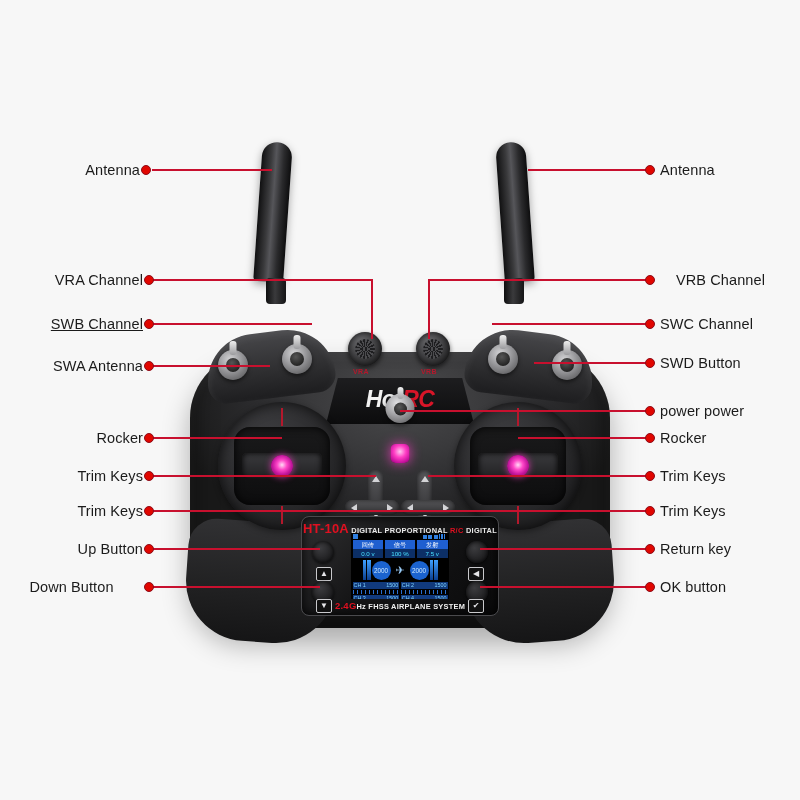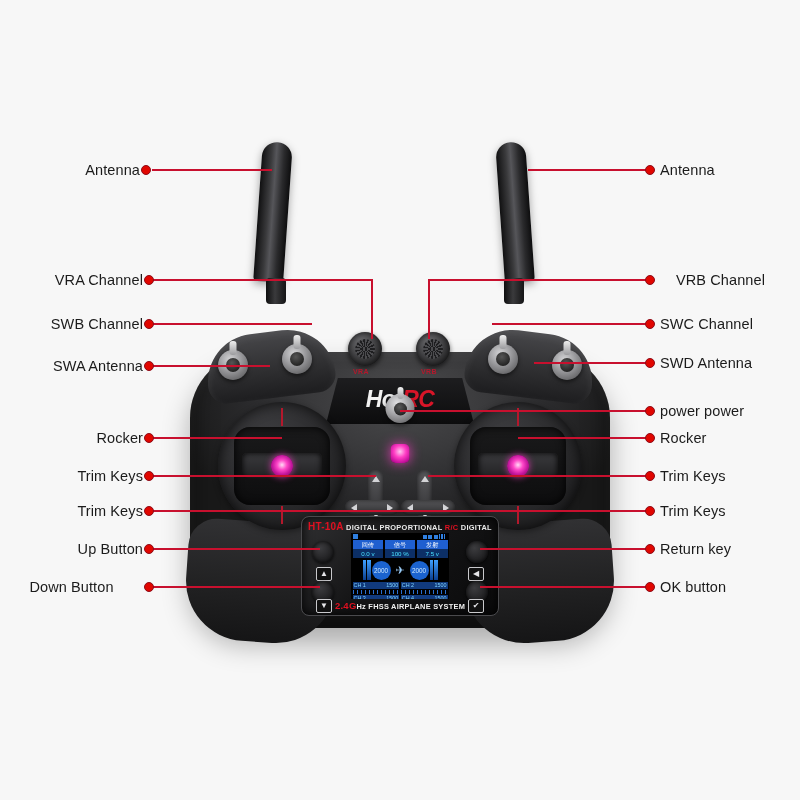--- a/index.html
+++ b/index.html
@@ -120,21 +120,21 @@
   .trim-h .lf{left:6px;border-right:6px solid #d3d3d6;}
   .trim-h .rt{right:6px;border-left:6px solid #d3d3d6;}
 
   
   .lcd-panel{position:absolute;left:50%;top:164px;transform:translateX(-50%);
     width:196px;height:98px;border-radius:8px;
     background:linear-gradient(135deg,#303032 0%,#151516 45%,#0a0a0b 100%);
     border:1px solid #4a4a4d;box-shadow:inset 0 0 12px #000;}
   .lcd-title{position:absolute;left:0;right:0;top:4px;text-align:center;
     font-size:7.4px;font-weight:bold;letter-spacing:.3px;color:#e9e9e9;}
-  .lcd-title .model{color:#e01020;font-size:10px;letter-spacing:.2px;}
+  .lcd-title .model{color:#e01020;font-size:13px;letter-spacing:.2px;}
   .lcd-title .rc{color:#e01020;}
   .lcd-foot{position:absolute;left:0;right:0;bottom:4px;text-align:center;
     font-size:7.4px;font-weight:bold;letter-spacing:.25px;color:#f0f0f0;}
   .lcd-foot .g24{color:#e01020;font-size:9.5px;}
 
   .screen{position:absolute;left:50%;top:16px;transform:translateX(-50%);
     width:98px;height:66px;background:#000;overflow:hidden;}
   .status-bar{display:flex;justify-content:space-between;align-items:center;height:7px;padding:0 2px;}
   .st-l{width:5px;height:5px;background:#2f7fe0;}
   .st-r{display:flex;gap:1.5px;align-items:center;}
@@ -357,41 +357,41 @@
   <div class="leader" style="left:428px;top:475px;width:220px;"></div>
   <div class="leader" style="left:280px;top:510px;width:368px;"></div>
   <div class="leader" style="left:480px;top:548px;width:168px;"></div>
   <div class="leader" style="left:480px;top:586px;width:168px;"></div>
 
   <div id="callouts">
       <div class="callout left" style="left: 0px; width: 140px; top: 170px;">Antenna</div>
       <div class="dot" style="left: 146px; top: 170px;"></div>
       <div class="callout left" style="left: 0px; width: 143px; top: 280px;">VRA Channel</div>
       <div class="dot" style="left: 149px; top: 280px;"></div>
-      <div class="callout left" style="left: 0px; width: 143px; top: 324px;">SWB Channel</div>
+      <div class="callout left" style="left: 0px; width: 143px; top: 324px; text-decoration: underline;">SWB Channel</div>
       <div class="dot" style="left: 149px; top: 324px;"></div>
       <div class="callout left" style="left: 0px; width: 143px; top: 366px;">SWA Antenna</div>
       <div class="dot" style="left: 149px; top: 366px;"></div>
       <div class="callout left" style="left: 0px; width: 143px; top: 438px;">Rocker</div>
       <div class="dot" style="left: 149px; top: 438px;"></div>
       <div class="callout left" style="left: 0px; width: 143px; top: 476px;">Trim Keys</div>
       <div class="dot" style="left: 149px; top: 476px;"></div>
       <div class="callout left" style="left: 0px; width: 143px; top: 511px;">Trim Keys</div>
       <div class="dot" style="left: 149px; top: 511px;"></div>
       <div class="callout left" style="left: 0px; width: 143px; top: 549px;">Up Button</div>
       <div class="dot" style="left: 149px; top: 549px;"></div>
       <div class="callout left" style="left: 0px; width: 143px; top: 587px; text-align: center;">Down Button</div>
       <div class="dot" style="left: 149px; top: 587px;"></div>
       <div class="callout right" style="left: 660px; top: 170px;">Antenna</div>
       <div class="dot" style="left: 650px; top: 170px;"></div>
       <div class="callout right" style="left: 660px; top: 280px; margin-left: 16px;">VRB Channel</div>
       <div class="dot" style="left: 650px; top: 280px;"></div>
       <div class="callout right" style="left: 660px; top: 324px;">SWC Channel</div>
       <div class="dot" style="left: 650px; top: 324px;"></div>
-      <div class="callout right" style="left: 660px; top: 363px;">SWD Antenna</div>
+      <div class="callout right" style="left: 660px; top: 363px;">SWD Button</div>
       <div class="dot" style="left: 650px; top: 363px;"></div>
       <div class="callout right" style="left: 660px; top: 411px;">power power</div>
       <div class="dot" style="left: 650px; top: 411px;"></div>
       <div class="callout right" style="left: 660px; top: 438px;">Rocker</div>
       <div class="dot" style="left: 650px; top: 438px;"></div>
       <div class="callout right" style="left: 660px; top: 476px;">Trim Keys</div>
       <div class="dot" style="left: 650px; top: 476px;"></div>
       <div class="callout right" style="left: 660px; top: 511px;">Trim Keys</div>
       <div class="dot" style="left: 650px; top: 511px;"></div>
       <div class="callout right" style="left: 660px; top: 549px;">Return key</div>

